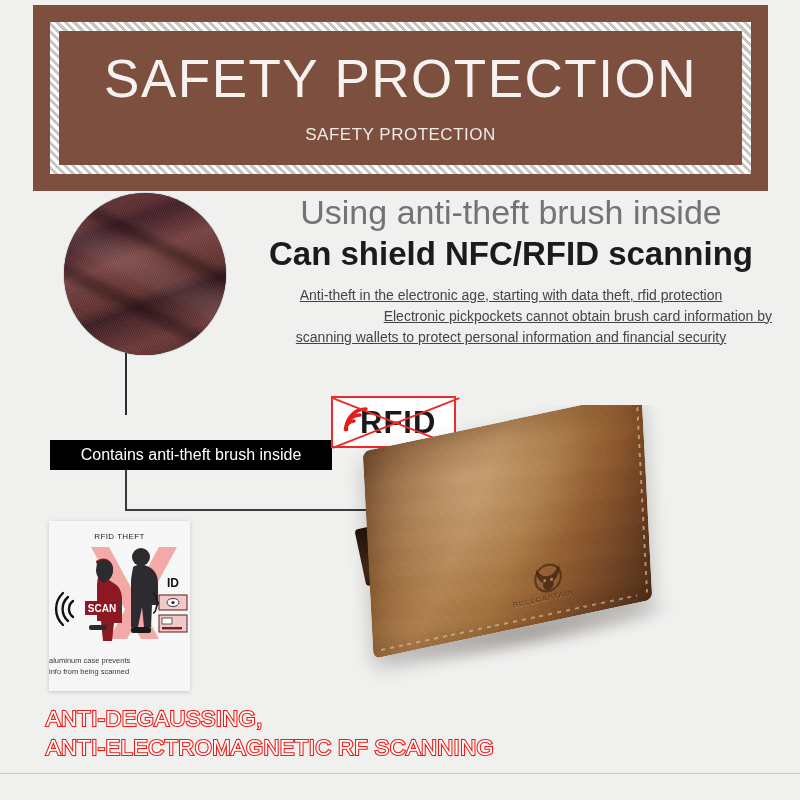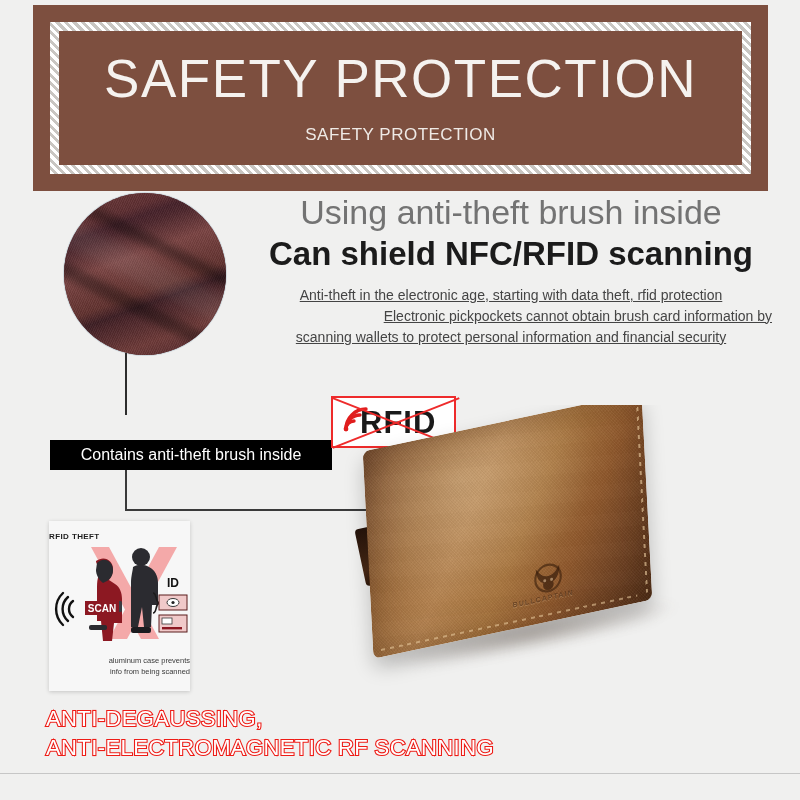--- a/index.html
+++ b/index.html
@@ -215,31 +215,31 @@
     position: absolute;
     left: 49px; top: 521px;
     width: 141px; height: 170px;
     background: #f7f7f7;
     box-shadow: 0 1px 4px rgba(0,0,0,0.18);
     overflow: hidden;
   }
   .theft-title {
     position: absolute;
     left: 0; right: 0; top: 11px;
-    text-align: left;
+    text-align: center;
     font-size: 8px;
-    font-weight: 700;
+    font-weight: 400;
     color: #1d1d1d;
     letter-spacing: 0.4px;
   }
   .theft-art { position: absolute; left: 0; top: 18px; width: 141px; height: 110px; }
   .theft-caption {
     position: absolute;
-    left: 16px; right: 0; bottom: 13px;
-    text-align: right;
+    left: 0; right: 0; bottom: 13px;
+    text-align: left;
     font-size: 7.5px;
     color: #3a3a3a;
     line-height: 1.45;
   }
   .theft-caption div { white-space: nowrap; }
 
   
   .wallet-stage {
     position: absolute;
     left: 330px; top: 405px;

